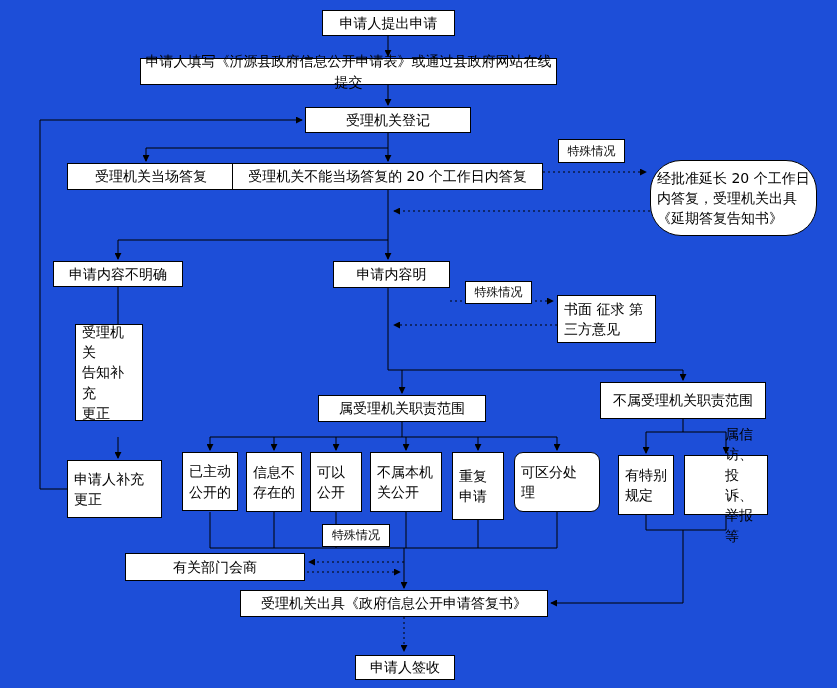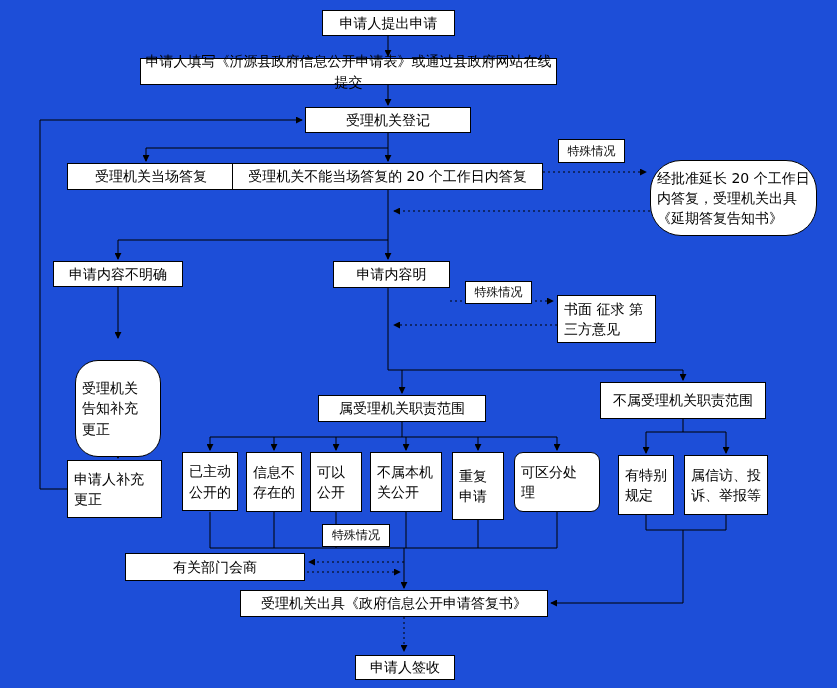--- a/index.html
+++ b/index.html
@@ -111,40 +111,40 @@
   <div class="node" style="left:232px; top:163px; width:311px; height:27px;">受理机关不能当场答复的 20 个工作日内答复</div>
   <div class="node small" style="left:558px; top:139px; width:67px; height:24px;">特殊情况</div>
   <div class="node left" style="left:650px; top:160px; width:167px; height:76px;border-radius:31px;">经批准延长 20 个工作日
 内答复，受理机关出具
 《延期答复告知书》</div>
   <div class="node" style="left:53px;  top:261px; width:130px; height:26px;">申请内容不明确</div>
   <div class="node" style="left:333px; top:261px; width:117px; height:27px;">申请内容明</div>
   <div class="node small" style="left:465px; top:281px; width:67px; height:23px;">特殊情况</div>
   <div class="node left" style="left:557px; top:295px; width:99px; height:48px;">书面 征求 第
 三方意见</div>
-  <div class="node left" style="left:75px;  top:360px; width:86px; height:97px;border-radius:23px;">受理机关
+  <div class="node left" style="left:75px;  top:324px; width:68px; height:97px;">受理机关
 告知补充
 更正</div>
   <div class="node" style="left:318px; top:395px; width:168px; height:27px;">属受理机关职责范围</div>
   <div class="node" style="left:600px; top:382px; width:166px; height:37px;">不属受理机关职责范围</div>
   <div class="node left" style="left:182px; top:452px; width:56px; height:59px;">已主动
 公开的</div>
   <div class="node left" style="left:246px; top:452px; width:56px; height:60px;">信息不
 存在的</div>
   <div class="node left" style="left:310px; top:452px; width:52px; height:60px;">可以
 公开</div>
   <div class="node left" style="left:370px; top:452px; width:72px; height:60px;">不属本机
 关公开</div>
   <div class="node left" style="left:452px; top:452px; width:52px; height:68px;">重复
 申请</div>
   <div class="node left" style="left:514px; top:452px; width:86px; height:60px;border-radius:9px;">可区分处
 理</div>
   <div class="node left" style="left:618px; top:455px; width:56px; height:60px;">有特别
 规定</div>
-  <div class="node left" style="left:684px; top:455px; width:84px; height:60px;">属信访、投
+  <div class="node left" style="left:684px; top:455px; width:84px; height:60px;padding-left:40px;">属信访、投
 诉、举报等</div>
   <div class="node left" style="left:67px;  top:460px; width:95px; height:58px;">申请人补充
 更正</div>
   <div class="node small" style="left:322px; top:524px; width:68px; height:23px;">特殊情况</div>
   <div class="node" style="left:125px; top:553px; width:180px; height:28px;">有关部门会商</div>
   <div class="node" style="left:240px; top:590px; width:308px; height:27px;">受理机关出具《政府信息公开申请答复书》</div>
   <div class="node" style="left:355px; top:655px; width:100px; height:25px;">申请人签收</div>
 
 </div>
 

